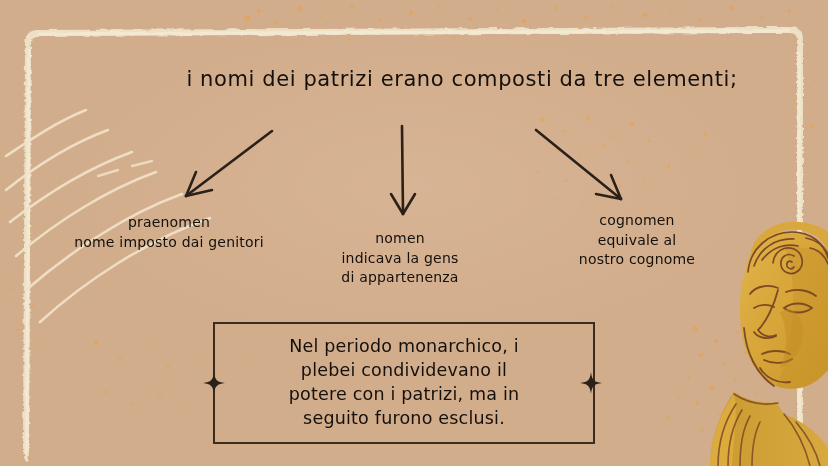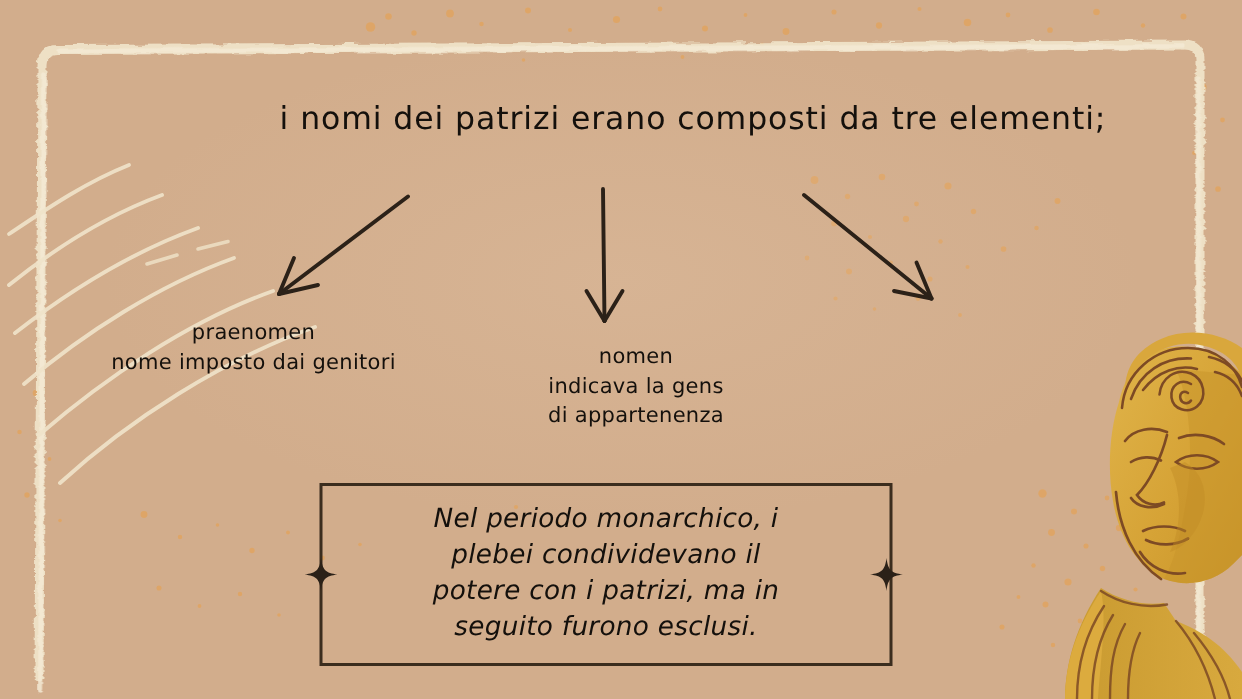--- a/index.html
+++ b/index.html
@@ -86,42 +86,41 @@
     letter-spacing: 0.6px;
     margin-left: 48px;
   }
 
   .branch {
     text-align: center;
     font-size: 14px;
     line-height: 19.5px;
   }
   #branch-left   { left: 14px;  top: 213px; width: 310px; }
-  #branch-mid    { left: 324px; top: 229px; width: 200px; }
+  #branch-mid    { left: 300px; top: 229px; width: 200px; }
   #branch-right  { left: 528px; top: 211px; width: 218px; }
 
   
   #callout-box {
     position: absolute;
     left: 213px;
     top: 322px;
     width: 382px;
     height: 122px;
     border: 2px solid #3b2d1e;
     box-sizing: border-box;
   }
   #callout-text {
     position: absolute;
     left: 213px;
     top: 334px;
     width: 382px;
     text-align: center;
     font-size: 17.5px;
     line-height: 24px;
-    font-style: italic;
   }
   .ornament {
     position: absolute;
     width: 22px;
     height: 22px;
     pointer-events: none;
   }
   #ornament-left  { left: 203px; top: 372px; }
   #ornament-right { left: 580px; top: 372px; }
 </style>
@@ -288,20 +287,23 @@
     </g>
   </svg>
 
   <div class="txt" id="title">i nomi dei patrizi erano composti da tre elementi;</div>
 
   <div class="txt branch" id="branch-left">praenomen
 nome imposto dai genitori</div>
   <div class="txt branch" id="branch-mid">nomen
 indicava la gens
 di appartenenza</div>
+  <div class="txt branch" id="branch-right">cognomen
+equivale al
+nostro cognome</div>
 
   <div id="callout-box"></div>
   <div class="txt" id="callout-text">Nel periodo monarchico, i
 plebei condividevano il
 potere con i patrizi, ma in
 seguito furono esclusi.</div>
 
   <svg class="ornament" id="ornament-left" viewBox="0 0 22 22">
     <path d="M11 0 C 12 8 14 10 22 11 C 14 12 12 14 11 22 C 10 14 8 12 0 11 C 8 10 10 8 11 0 Z" fill="#2b2118"></path>
   </svg>

